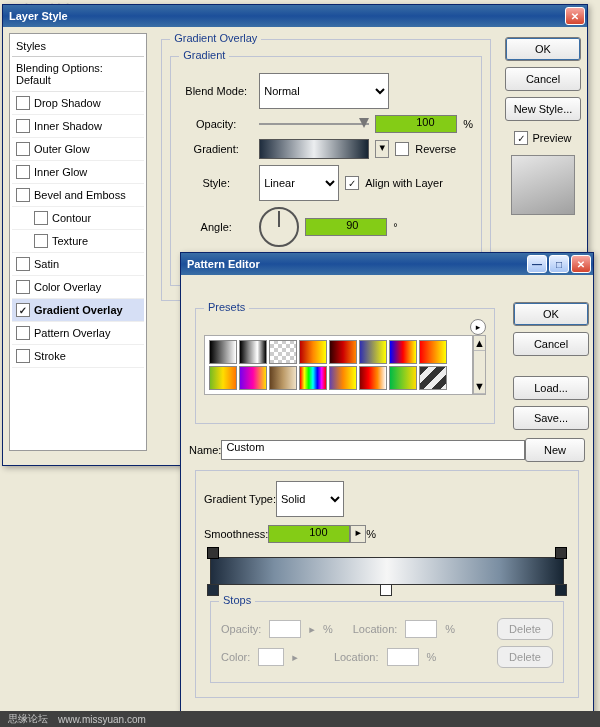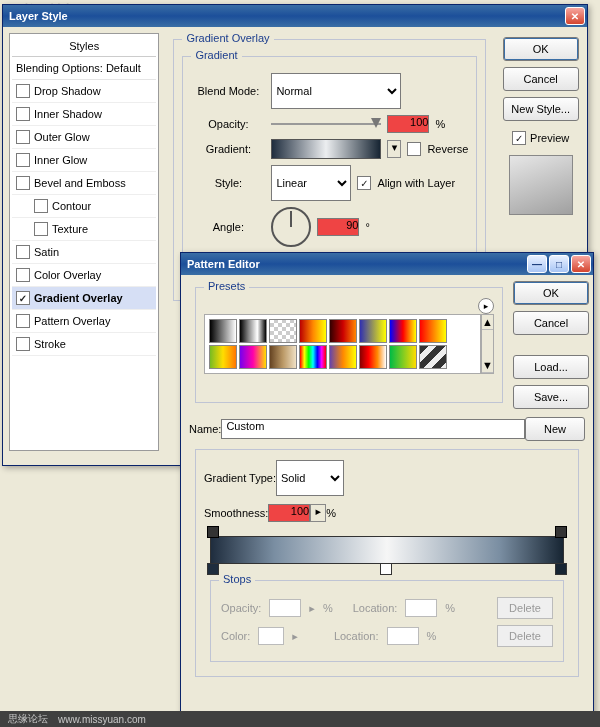--- a/index.html
+++ b/index.html
@@ -7,62 +7,62 @@
   .titlebar { height:22px; background:linear-gradient(#3a6ea5,#1c4f9a,#3a6ea5); color:#fff; display:flex; align-items:center; padding:0 2px 0 6px; font-weight:bold; }
   .titlebar .spacer { flex:1; }
   .tbtn { width:18px; height:16px; margin-left:2px; display:flex; align-items:center; justify-content:center; border:1px solid #fff; border-radius:3px; font-size:10px; font-family:Arial; background:linear-gradient(#e8f0ff,#a9c6f5); color:#1a3b7a; }
   .tbtn.close { background:linear-gradient(#f8a7a0,#d4452e); color:#fff; }
   .fieldset { border:1px solid #bfc4d4; margin:6px; padding:10px 8px 8px 8px; position:relative; }
   .fieldset > .legend { position:absolute; top:-8px; left:8px; background:#ece9d8; padding:0 4px; color:#1b3d8d; }
   
   #ls { left:2px; top:4px; width:584px; height:460px; }
   #ls .body { display:flex; padding:6px; height:calc(100% - 30px); box-sizing:border-box;}
   .styles-panel { width:154px; border:1px solid #9a9a9a; background:#fff; padding:2px; display:flex; flex-direction:column; }
-  .styles-header { padding:4px 4px; border-bottom:1px solid #ccc;text-align:center;}
+  .styles-header { padding:4px 4px; border-bottom:1px solid #ccc;}
   .blending-row { padding:5px 4px; border-bottom:1px solid #e5e5e5;}
   .style-row { display:flex; align-items:center; gap:4px; padding:4px 4px; border-bottom:1px solid #eee;}
   .style-row.sel { background:#d6dff5; font-weight:bold;}
   .style-row.indent { padding-left:22px; }
   .chk { width:12px; height:12px; border:1px solid #7a7a7a; background:#fff; display:inline-flex; align-items:center; justify-content:center; font-size:10px; color:#222; }
   .chk.on::after { content:"✓"; }
   .main-area { flex:1; padding:0 8px; }
   .right-col { width:86px; display:flex; flex-direction:column; gap:6px; align-items:center; padding-top:4px;}
   .btn { min-width:74px; height:22px; border:1px solid #7a7a7a; background:linear-gradient(#fdfdfd,#e6e6e6); border-radius:3px; display:flex; align-items:center; justify-content:center; cursor:default;}
   .btn.default { box-shadow:0 0 0 1px #3a6ea5 inset; }
   .preview-box { width:62px; height:58px; border:1px solid #888; background:linear-gradient(160deg,#e6e6e6,#a0a0a0); margin-top:4px;}
   .form-row { display:flex; align-items:center; margin:6px 0; gap:6px; }
   .form-row .lbl { width:74px; text-align:center; }
   select { height:36px; border:1px solid #7a7a7a; background:#fff; font:inherit; }
-  .numbox { width:40px; height:16px; border:1px solid #7a7a7a; background:#ef4444; text-align:right; }
+  .numbox { width:40px; height:16px; border:1px solid #7a7a7a; background:#84cc16; text-align:left;padding-left:40px; }
   .slider { height:14px; position:relative; }
   .slider .track { position:absolute; left:0; right:0; top:6px; height:2px; background:#999; }
   .slider .thumb { position:absolute; top:1px; width:0; height:0; border-left:5px solid transparent; border-right:5px solid transparent; border-top:10px solid #777; }
   .grad-bar { height:18px; border:1px solid #555; }
   .angle-dial { width:36px; height:36px; border:2px solid #555; border-radius:50%; display:flex; align-items:center; justify-content:center; position:relative;}
   .angle-dial::after { content:""; position:absolute; width:2px; height:16px; background:#555; top:2px; }
 
   
   #ge { left:180px; top:252px; width:412px; height:470px; }
   #ge .body { padding:6px 8px; }
-  .ge-top { display:flex; gap:4px; }
+  .ge-top { display:flex; gap:12px;margin-top:21px; }
   .presets-box { flex:1; }
   .swatch-grid { display:flex; flex-wrap:wrap; gap:2px; padding:4px; background:#fff; border:1px solid #aaa; }
   .sw { width:28px; height:24px; border:1px solid #888; box-sizing:border-box; }
   .scroll-fake { width:16px; border:1px solid #aaa; background:#ece9d8; display:flex; flex-direction:column; }
   .scroll-fake div { height:14px; display:flex; align-items:center; justify-content:center; border-bottom:1px solid #bbb;}
   .ge-right { width:72px; display:flex; flex-direction:column; gap:6px; }
   .name-row, .gt-row { display:flex; align-items:center; gap:0; margin:8px 0; }
   .name-input { flex:1; height:18px; border:1px solid #7a7a7a; background:#fff; padding:0 4px; }
   .grad-edit { height:26px; border:1px solid #333; margin:4px 2px; position:relative; }
   .stop-top, .stop-bot { width:10px; height:10px; position:absolute; }
   .stop-top { top:-11px; background:#333; border:1px solid #000;}
   .stop-bot { bottom:-12px; background:#fff; border:1px solid #333;}
   .stops-fs .row { display:flex; align-items:center; gap:8px; margin:6px 2px; }
   .dis { color:#999; }
-  .sbtn { width:54px; height:20px; border:1px solid #bbb; background:#efefef; border-radius:0; display:flex;align-items:center;justify-content:center;}
+  .sbtn { width:54px; height:20px; border:1px solid #bbb; background:#efefef; border-radius:6px; display:flex;align-items:center;justify-content:center;}
   .mini { width:30px; height:16px; border:1px solid #bbb; background:#fff; }
   .footer { position:absolute; bottom:0; left:0; right:0; height:16px; background:#404040; color:#c8c8c8; font-size:10px; display:flex; align-items:center; gap:10px; padding:0 8px;}
   .wm { position:absolute; top:0; left:0; font-size:14px; font-weight:bold; color:rgba(140,140,140,0.55); padding:2px 4px; pointer-events:none;}
   .flyout { width:14px; height:14px; border:1px solid #888; border-radius:50%; display:flex;align-items:center;justify-content:center;font-size:9px; margin-left:auto; background:#fff;}
 </style>
 </head>
 <body>
 
 <div class="wm">
   <span>PS教程论坛</span> <span style="color:#d33">XX</span>

